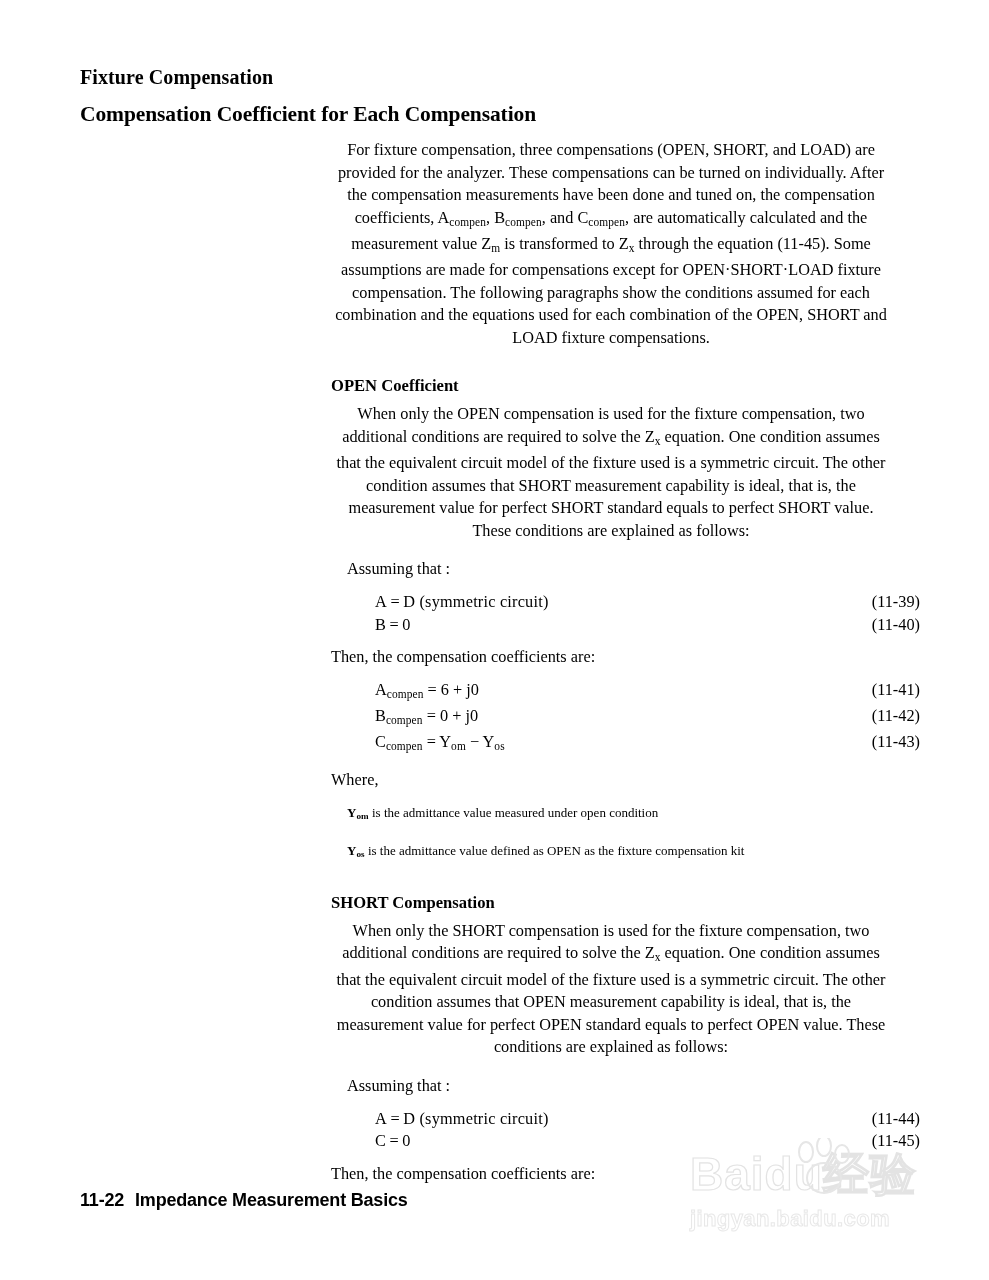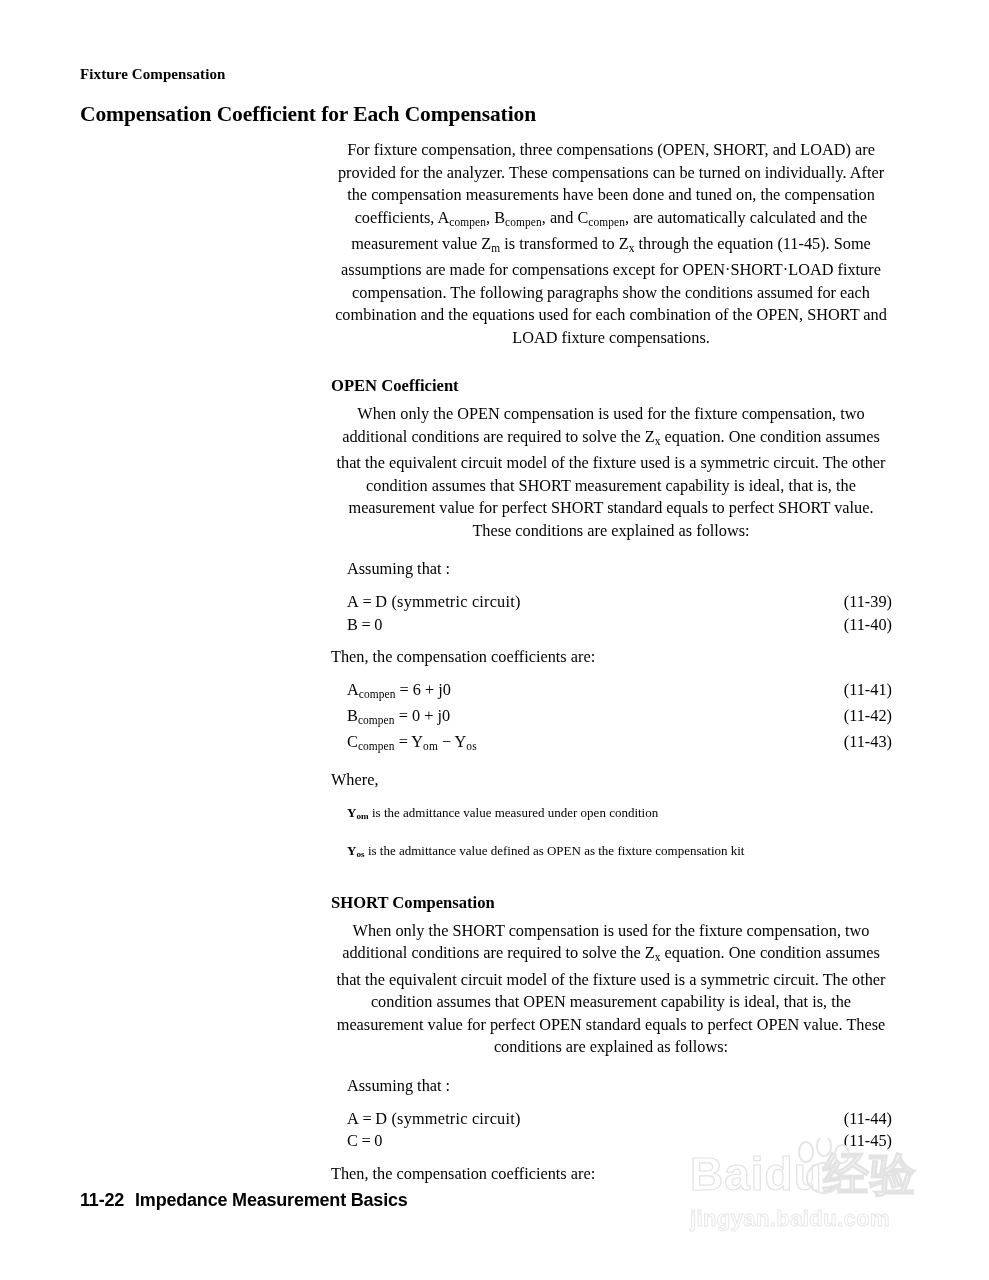--- a/index.html
+++ b/index.html
@@ -18,21 +18,21 @@
     box-sizing: border-box;
   }
 
   
   .running-header {
     position: absolute;
     left: 80px;
     top: 66px;
     font-family: "Liberation Serif", "DejaVu Serif", serif;
     font-weight: bold;
-    font-size: 15px;
+    font-size: 20px;
     letter-spacing: 0.1px;
   }
 
   
   .chapter-heading {
     position: absolute;
     left: 80px;
     top: 102px;
     font-family: "Liberation Serif", "DejaVu Serif", serif;
     font-weight: bold;
@@ -73,21 +73,21 @@
   .lead-in.tight-top { margin-top: 16px; }
   .lead-in.where { margin-left: 0; margin-top: 12px; }
   .lead-in.then { margin-left: 0; margin-top: 10px; }
 
   
   .eq-row {
     display: flex;
     align-items: baseline;
     font-size: 16.3px;
     line-height: 22.6px;
-    margin-left: 16px;
+    margin-left: 44px;
     width: 545px;
     text-align: right;
   }
   .eq-row.first { margin-top: 10px; }
   .eq-row .eq-body { flex: 0 0 auto; white-space: nowrap; }
   .eq-row .eq-spacer { flex: 1 1 auto; }
   .eq-row .eq-num { flex: 0 0 auto; white-space: nowrap; }
 
   .eq-lhs { letter-spacing: 0.2px; }
 

